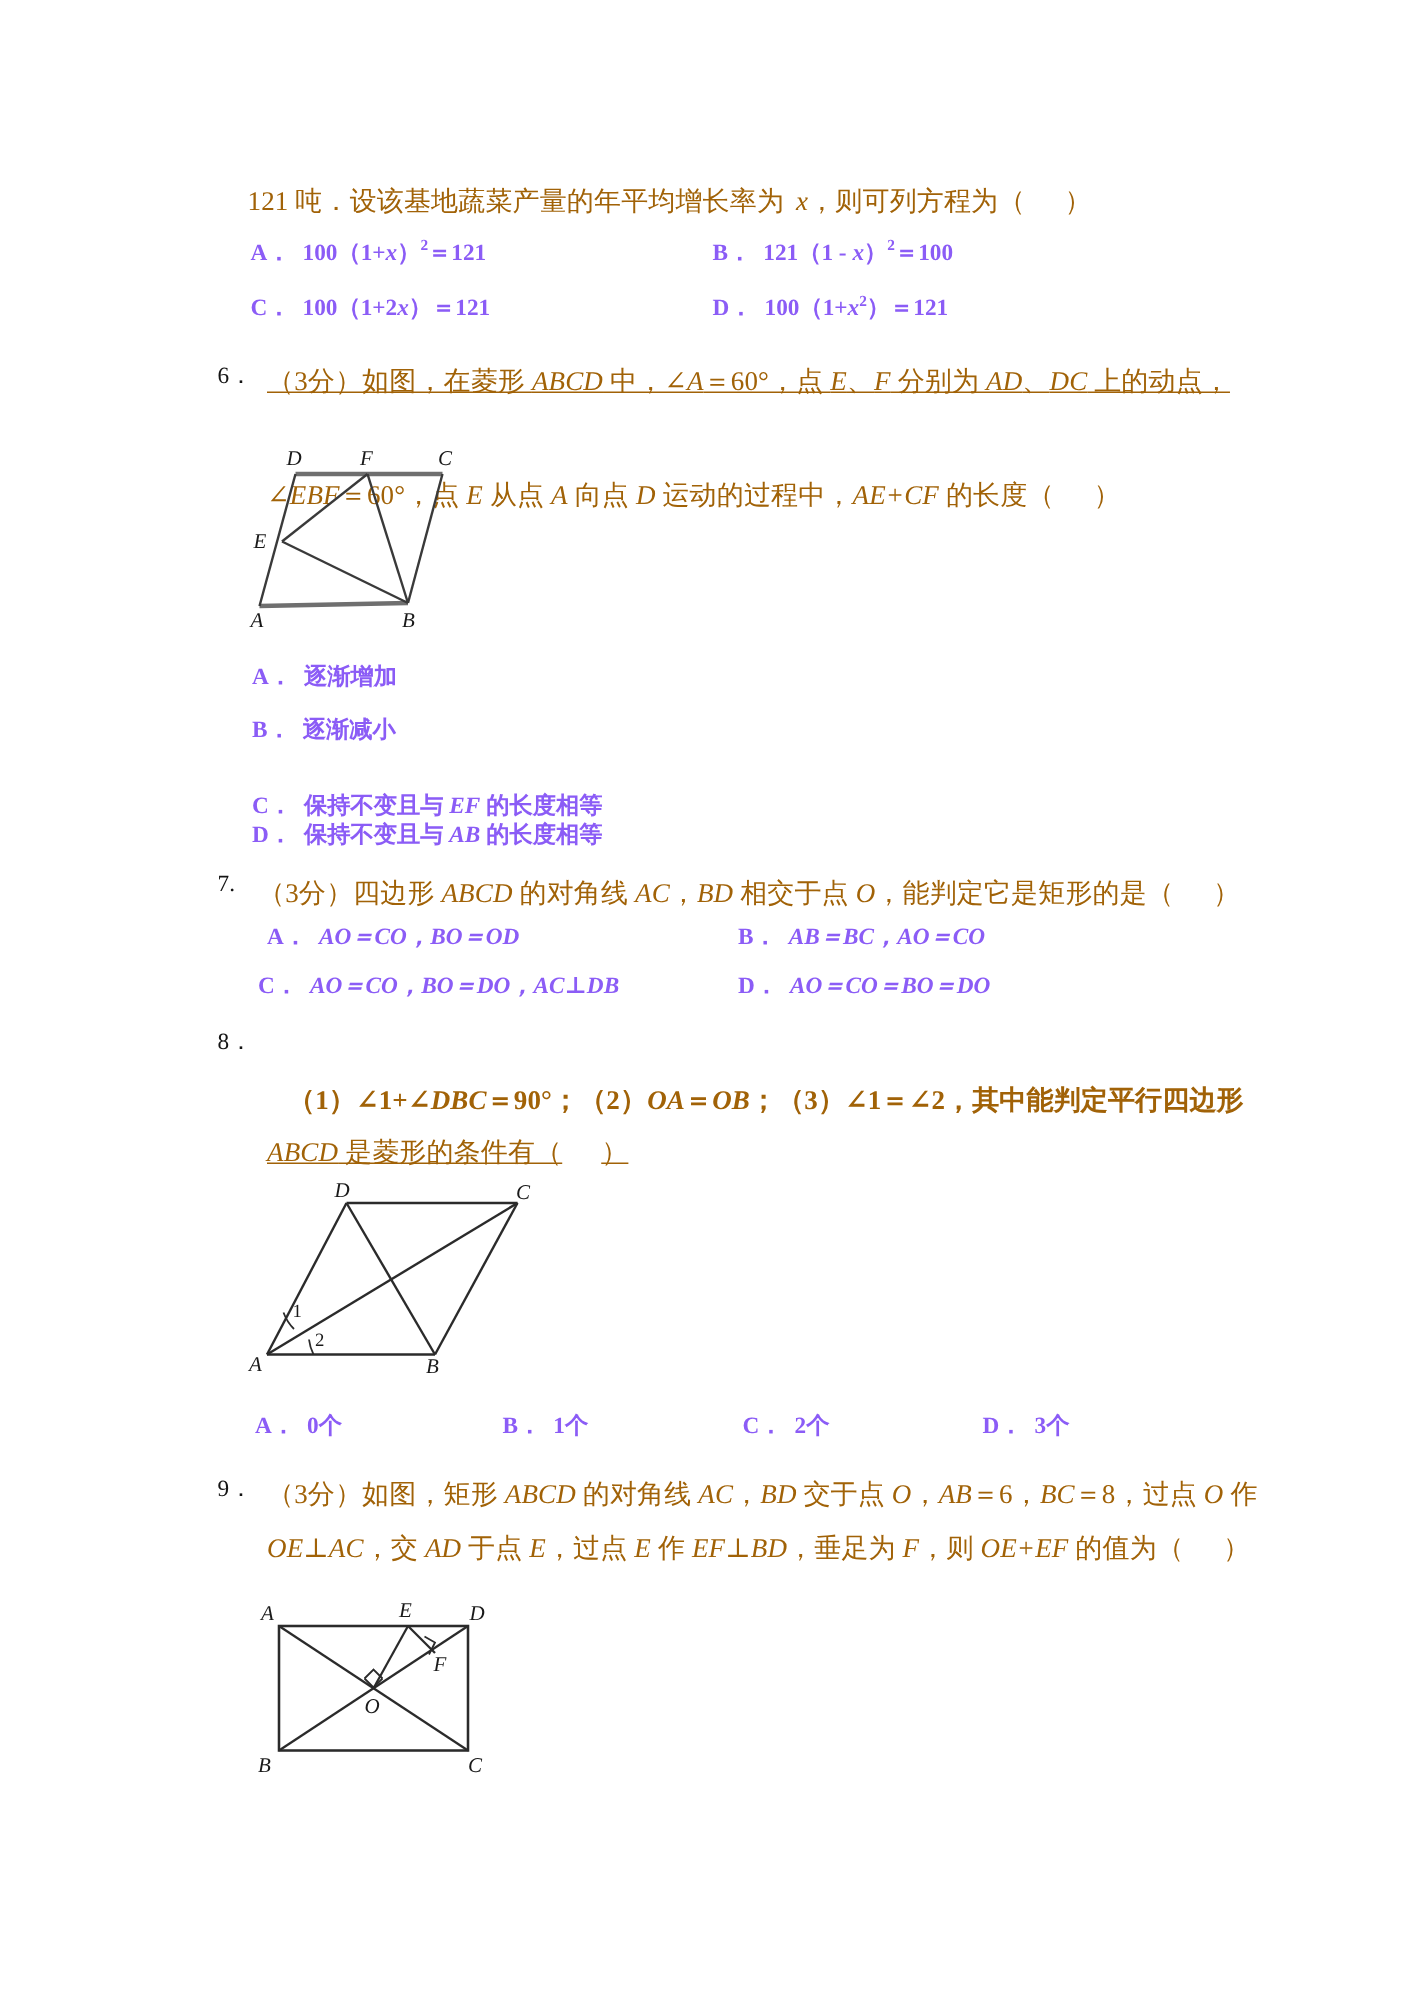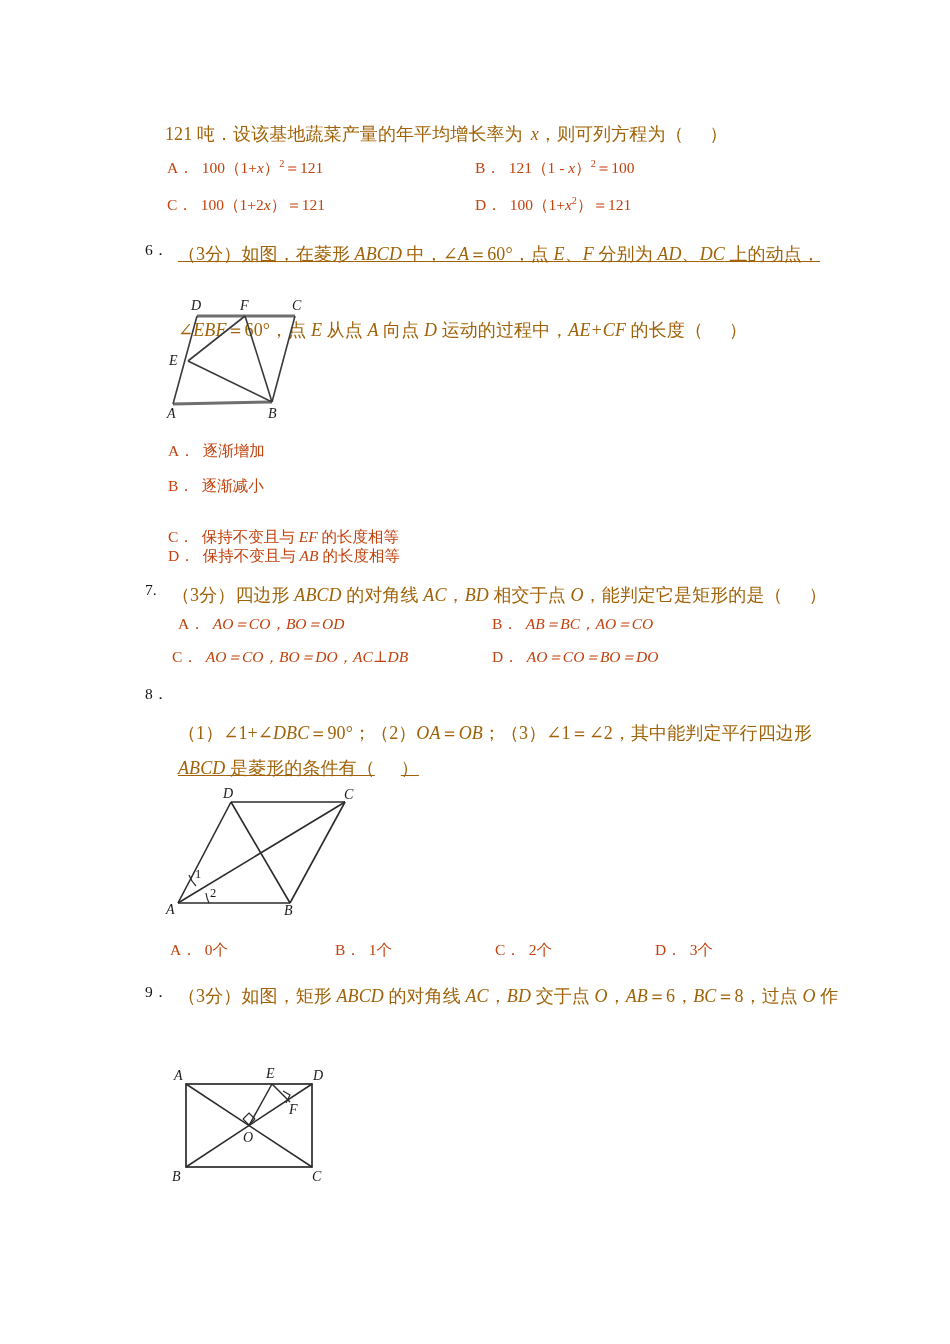--- a/index.html
+++ b/index.html
@@ -40,21 +40,22 @@
   }
   sup {
     font-size: 0.66em;
     vertical-align: super;
     line-height: 0;
   }
   .opt {
     position: absolute;
     font-size: 15.5px;
     white-space: nowrap;
-    color: #c2410c;
+    color: #8b5cf6;
+    font-weight: bold;
   }
   .fig {
     position: absolute;
   }
   .fig svg { display: block; }
   .lbl {
     font-style: italic;
     font-family: "Liberation Serif", "DejaVu Serif", serif;
     font-size: 14px;
     fill: #1a1a1a;
@@ -126,21 +127,21 @@
   <div class="blk" style="left:172px; top:581px;">
     （3分）四边形&nbsp;<span class="it">ABCD</span>&nbsp;的对角线&nbsp;<span class="it">AC</span>，<span class="it">BD</span>&nbsp;相交于点&nbsp;<span class="it">O</span>，能判定它是矩形的是（<span class="wide-space"></span>）
   </div>
 
   <div class="opt" style="left:164px; top:614px;margin-left:14px;">A．<span class="sp"></span><span class="it">AO＝CO，BO＝OD</span></div>
   <div class="opt" style="left:492px; top:614px;">B．<span class="sp"></span><span class="it">AB＝BC，AO＝CO</span></div>
   <div class="opt" style="left:172px; top:647px;">C．<span class="sp"></span><span class="it">AO＝CO，BO＝DO，AC⊥DB</span></div>
   <div class="opt" style="left:492px; top:647px;">D．<span class="sp"></span><span class="it">AO＝CO＝BO＝DO</span></div>
 
   <div class="qnum" style="left:145px; top:684px;">8．</div>
-  <div class="blk" style="left:178px; top:719px;">
+  <div class="blk" style="left:192px; top:719px;font-weight:bold;">
     （1）∠1+∠<span class="it">DBC</span>＝90°；（2）<span class="it">OA</span>＝<span class="it">OB</span>；（3）∠1＝∠2，其中能判定平行四边形
   </div>
   <div class="blk" style="left:178px; top:754px;text-decoration:underline;">
     <span class="it">ABCD</span>&nbsp;是菱形的条件有（<span class="wide-space"></span>）
   </div>
 
   <div class="fig" style="left:165px; top:788px;">
     <svg width="200" height="128" viewBox="0 0 200 128" xmlns="http://www.w3.org/2000/svg">
 
       <line x1="13" y1="115" x2="125" y2="115" stroke="#2b2b2b" stroke-width="1.6"></line>
@@ -164,20 +165,23 @@
 
   <div class="opt" style="left:170px; top:940px;text-align:right;">A．<span class="sp"></span>0个</div>
   <div class="opt" style="left:335px; top:940px;">B．<span class="sp"></span>1个</div>
   <div class="opt" style="left:495px; top:940px;">C．<span class="sp"></span>2个</div>
   <div class="opt" style="left:655px; top:940px;">D．<span class="sp"></span>3个</div>
 
   <div class="qnum" style="left:145px; top:982px;">9．</div>
   <div class="blk" style="left:178px; top:982px;">
     （3分）如图，矩形&nbsp;<span class="it">ABCD</span>&nbsp;的对角线&nbsp;<span class="it">AC</span>，<span class="it">BD</span>&nbsp;交于点&nbsp;<span class="it">O</span>，<span class="it">AB</span>＝6，<span class="it">BC</span>＝8，过点&nbsp;<span class="it">O</span>&nbsp;作
   </div>
+  <div class="blk" style="left:178px; top:1018px;">
+    <span class="it">OE</span>⊥<span class="it">AC</span>，交&nbsp;<span class="it">AD</span>&nbsp;于点&nbsp;<span class="it">E</span>，过点&nbsp;<span class="it">E</span>&nbsp;作&nbsp;<span class="it">EF</span>⊥<span class="it">BD</span>，垂足为&nbsp;<span class="it">F</span>，则&nbsp;<span class="it">OE+EF</span>&nbsp;的值为（<span class="wide-space"></span>）
+  </div>
 
   <div class="fig" style="left:160px; top:1062px;">
     <svg width="180" height="125" viewBox="0 0 180 125" xmlns="http://www.w3.org/2000/svg">
 
       <rect x="26" y="22" width="126" height="83" fill="none" stroke="#2b2b2b" stroke-width="1.7"></rect>
 
       <line x1="26" y1="22" x2="152" y2="105" stroke="#2b2b2b" stroke-width="1.5"></line>
       <line x1="26" y1="105" x2="152" y2="22" stroke="#2b2b2b" stroke-width="1.5"></line>
 
       <line x1="89" y1="63.5" x2="112" y2="22" stroke="#2b2b2b" stroke-width="1.5"></line>

